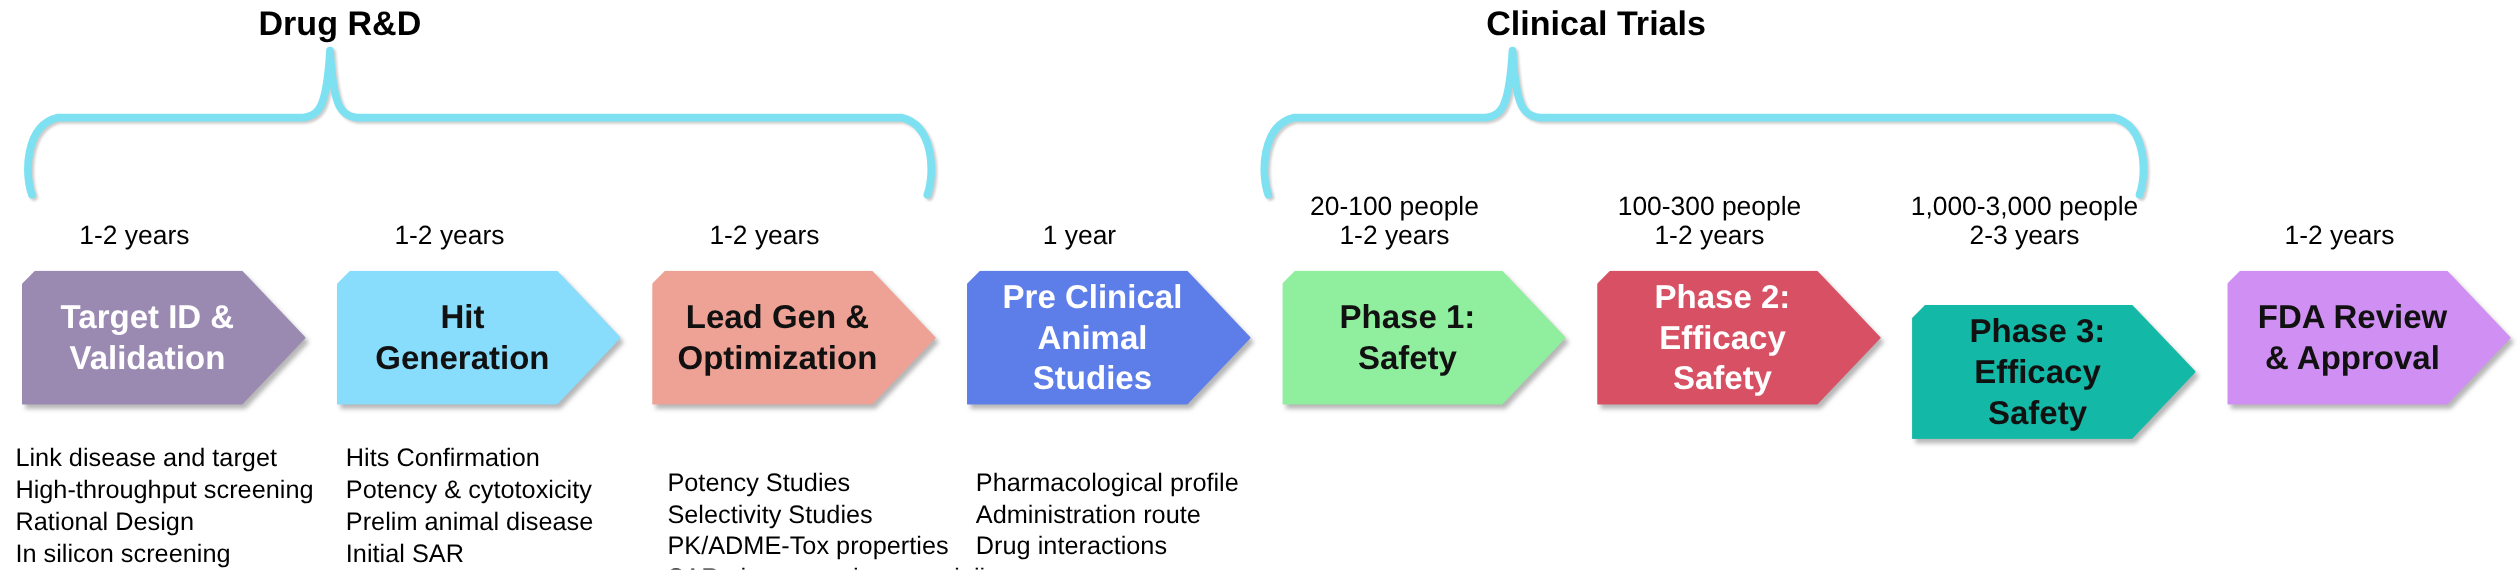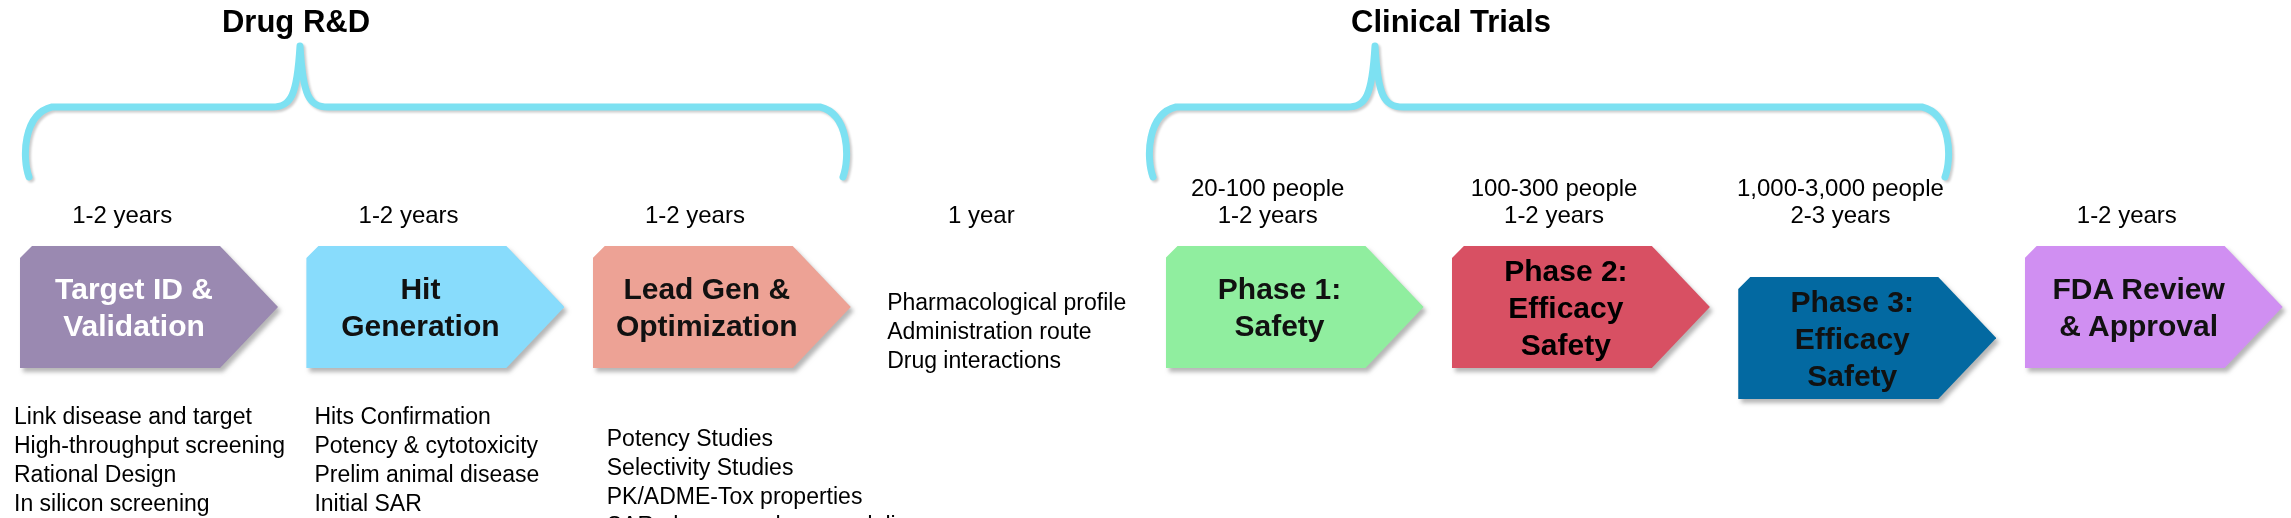--- a/index.html
+++ b/index.html
@@ -44,21 +44,21 @@
 </head>
 <body>
 
 <div id="stage">
 
   <svg id="braces" width="2291" height="518" viewBox="0 0 2291 518">
     <path d="M 29 177 C 22 158 23 114 52 107 L 272 107 C 291 107 297 96 300 46 C 303 96 309 107 328 107 L 820 107 C 849 114 850 158 843 177" stroke="#7de1f2"></path>
     <path d="M 1153 177 C 1146 158 1147 114 1176 107 L 1347 107 C 1366 107 1372 96 1375 46 C 1378 96 1384 107 1403 107 L 1922 107 C 1951 114 1952 158 1945 177" stroke="#7de1f2"></path>
   </svg>
 
-  <div class="group-title" style="left:296px">Drug R&amp;D</div>
+  <div class="group-title" style="left:309px">Drug R&amp;D</div>
   <div class="group-title" style="left:1451px">Clinical Trials</div>
 
   <div class="columns">
 
     <div class="col">
       <div class="meta">
         <div></div>
         <div>1-2 years</div>
       </div>
       <div class="arrow-wrap">
@@ -111,20 +111,27 @@
           <div>PK/ADME-Tox properties</div>
           <div>SAR pharmacophore modeling</div>
         </div>
     </div>
 
     <div class="col">
       <div class="meta">
         <div></div>
         <div>1 year</div>
       </div>
+      <div class="arrow-wrap">
+        <div class="arrow" style="background-color: rgb(93, 125, 233); color: rgb(255, 255, 255);">
+          <span>Pre Clinical
+Animal
+Studies</span>
+        </div>
+      </div>
       <div class="notes">
           <div>Pharmacological profile</div>
           <div>Administration route</div>
           <div>Drug interactions</div>
         </div>
     </div>
 
     <div class="col">
       <div class="meta">
         <div>20-100 people</div>
@@ -138,36 +145,36 @@
       </div>
       <div class="notes"></div>
     </div>
 
     <div class="col">
       <div class="meta">
         <div>100-300 people</div>
         <div>1-2 years</div>
       </div>
       <div class="arrow-wrap">
-        <div class="arrow" style="background-color: rgb(216, 80, 99); color: #000000;">
+        <div class="arrow" style="background-color: rgb(216, 80, 99); color: #ffffff;">
           <span>Phase 2:
 Efficacy
 Safety</span>
         </div>
       </div>
       <div class="notes"></div>
     </div>
 
     <div class="col">
       <div class="meta">
         <div>1,000-3,000 people</div>
         <div>2-3 years</div>
       </div>
       <div class="arrow-wrap">
-        <div class="arrow" style="background-color: #0369a1; color: rgb(17, 17, 17); margin-top: 45px;">
+        <div class="arrow" style="background-color: #14b8a6; color: rgb(17, 17, 17); margin-top: 45px;">
           <span>Phase 3:
 Efficacy
 Safety</span>
         </div>
       </div>
       <div class="notes"></div>
     </div>
 
     <div class="col">
       <div class="meta">

